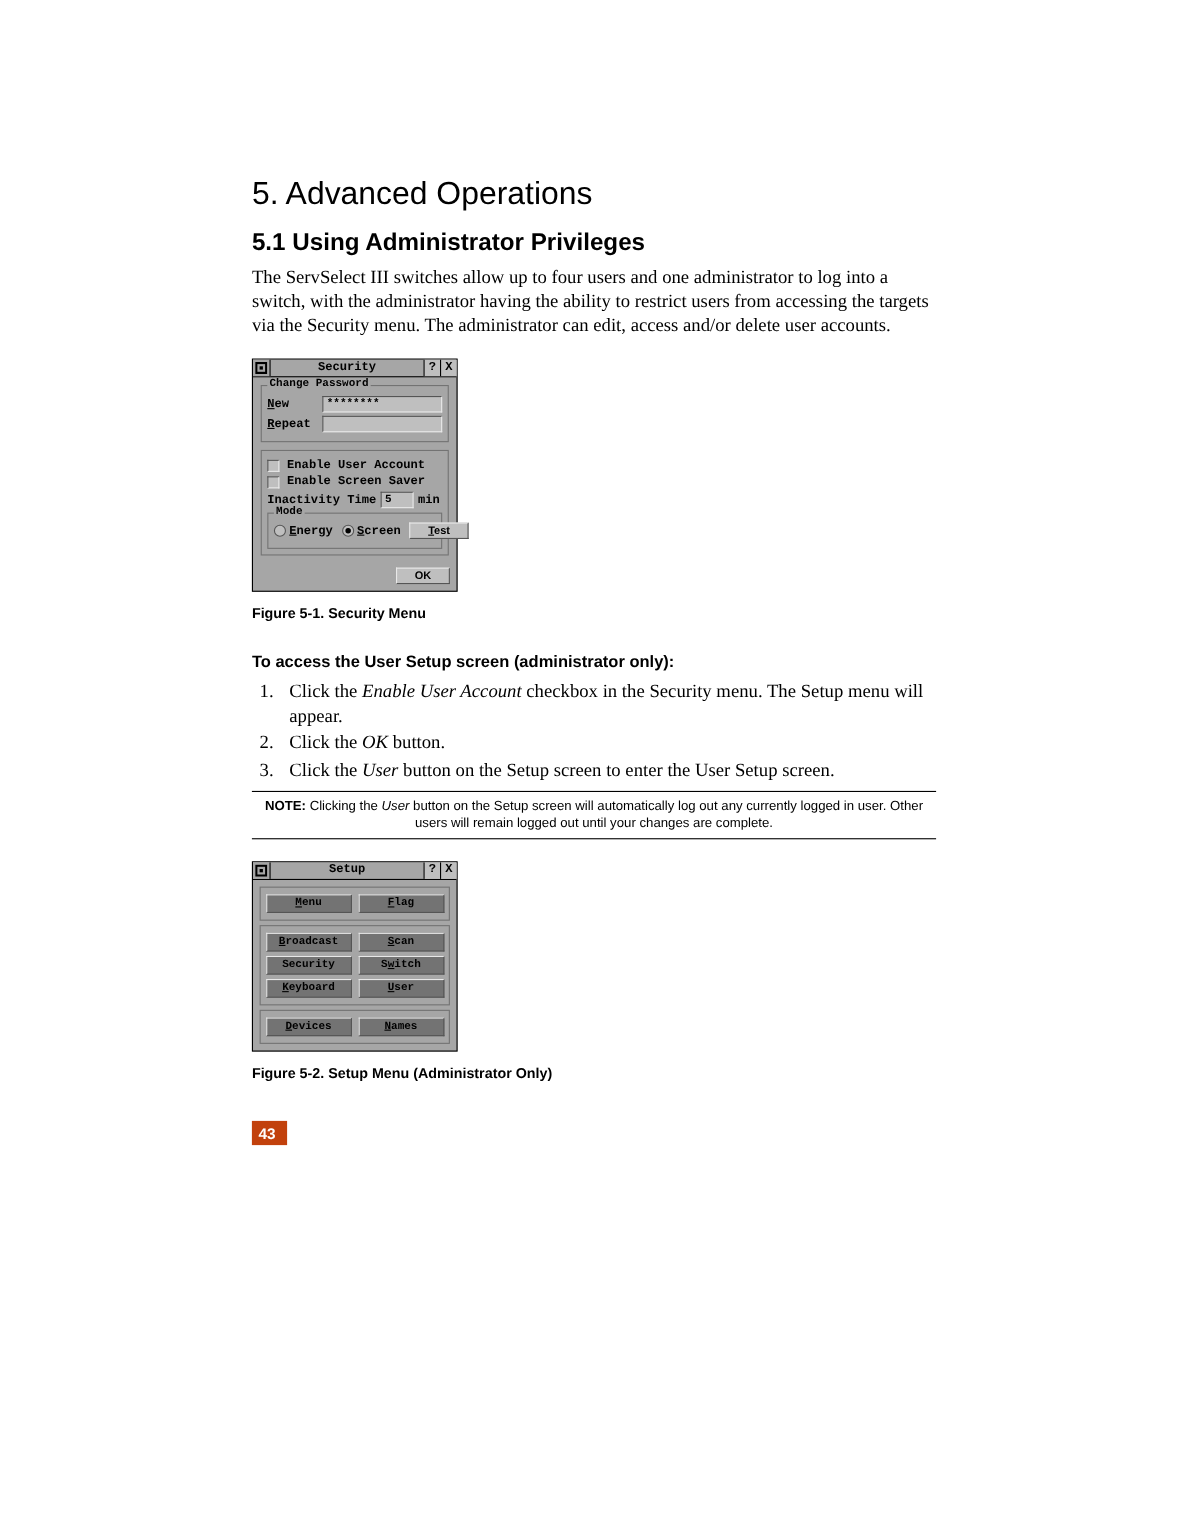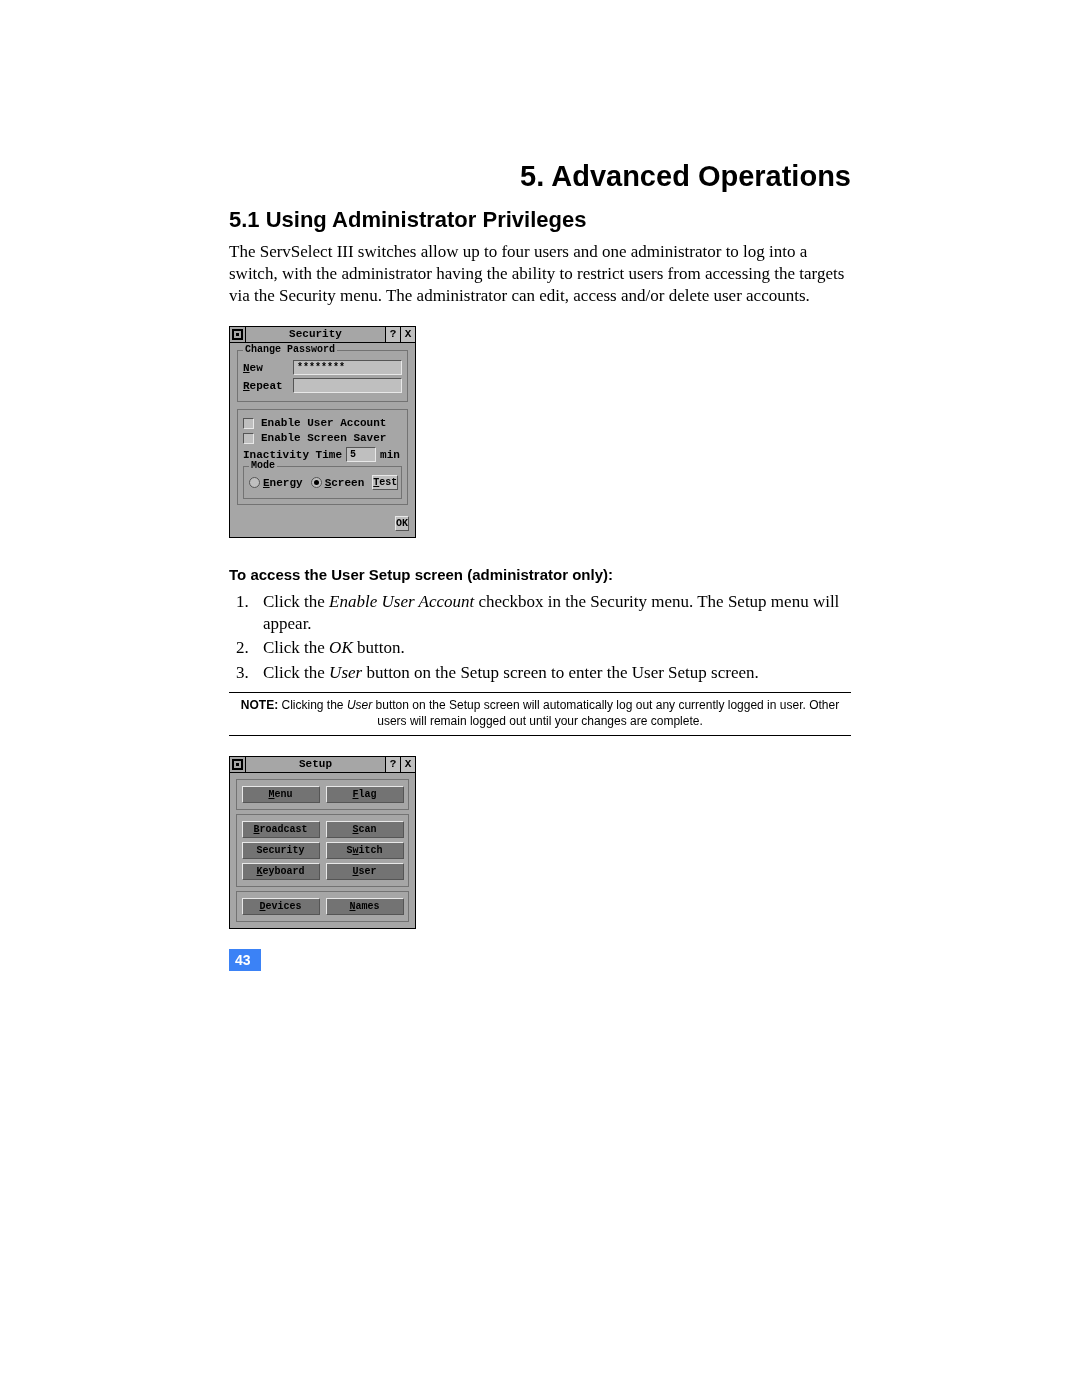--- a/index.html
+++ b/index.html
@@ -18,23 +18,23 @@
     color: #fff;
     font-family: Arial, Helvetica, sans-serif;
     font-weight: bold;
     font-size: 15px;
     padding: 6px 8px;
     letter-spacing: 0.2px;
     margin-bottom: 12px;
   }
   h1.chapter {
     font-family: Arial, Helvetica, sans-serif;
-    font-weight: bold;
+    font-weight: normal;
     font-size: 29px;
-    text-align: right;
+    text-align: left;
     margin: 10px 0 14px 0;
   }
   h2.section {
     font-family: Arial, Helvetica, sans-serif;
     font-weight: bold;
     font-size: 22px;
     margin: 6px 0 8px 0;
   }
   p.body {
     font-size: 17px;
@@ -67,27 +67,27 @@
     margin: 6px 0 20px 0;
     font-family: Arial, Helvetica, sans-serif;
     font-size: 12px;
     text-align: center;
     line-height: 1.35;
   }
   .note-block .lbl { font-weight: bold; }
   .note-block .uem { font-style: italic; }
   .page-number {
     display: inline-block;
-    background: #3b82f6;
+    background: #c2410c;
     color: #fff;
     font-family: Arial, Helvetica, sans-serif;
     font-weight: bold;
     font-size: 14px;
     padding: 3px 10px 3px 6px;
-    margin-top: 10px;
+    margin-top: 26px;
   }
 
   
   .osd-window {
     width: 185px;
     background: #a6a6a6;
     border: 1px solid #000;
     font-family: "Courier New", monospace;
     font-size: 11px;
     font-weight: bold;
@@ -152,22 +152,22 @@
     font-family: inherit;
     font-size: 10px;
     font-weight: bold;
   }
   .osd-button {
     background: #bfbfbf;
     border-top: 1px solid #e8e8e8;
     border-left: 1px solid #e8e8e8;
     border-right: 1px solid #555;
     border-bottom: 1px solid #555;
-    padding: 1px 0;
-    font-family: Liberation Mono, monospace;
+    padding: 1px 16px;
+    font-family: Liberation Sans, sans-serif;
     font-size: 10px;
     font-weight: bold;
     cursor: default;
   }
   .cb {
     display:inline-block;
     width: 9px; height: 9px;
     border-top: 1px solid #555;
     border-left: 1px solid #555;
     border-right: 1px solid #e8e8e8;
@@ -287,20 +287,21 @@
               <span class="osd-button"><span class="u">T</span><span>est</span></span>
             </div>
           </div>
         </div>
 
         <div class="footer-row">
           <span class="osd-button">OK</span>
         </div>
       </div>
     </div>
+    <div class="caption">Figure 5-1.  Security Menu</div>
   </div>
 
   <div class="subhead">To access the User Setup screen (administrator only):</div>
 
   <ol class="steps">
     <li>
       <span>Click the </span><em>Enable User Account</em><span> checkbox in the Security menu. The Setup menu will appear.</span>
     </li>
     <li>
       <span>Click the </span><em>OK</em><span> button.</span>
@@ -351,16 +352,17 @@
           </div>
         </div>
         <div class="setup-group">
           <div class="btn-row">
             <div class="setup-btn"><span class="u">D</span><span>evices</span></div>
             <div class="setup-btn"><span class="u">N</span><span>ames</span></div>
           </div>
         </div>
       </div>
     </div>
+    <div class="caption">Figure 5-2.  Setup Menu (Administrator Only)</div>
   </div>
 
   <div class="page-number">43</div>
 </div>
 
 </body></html>

